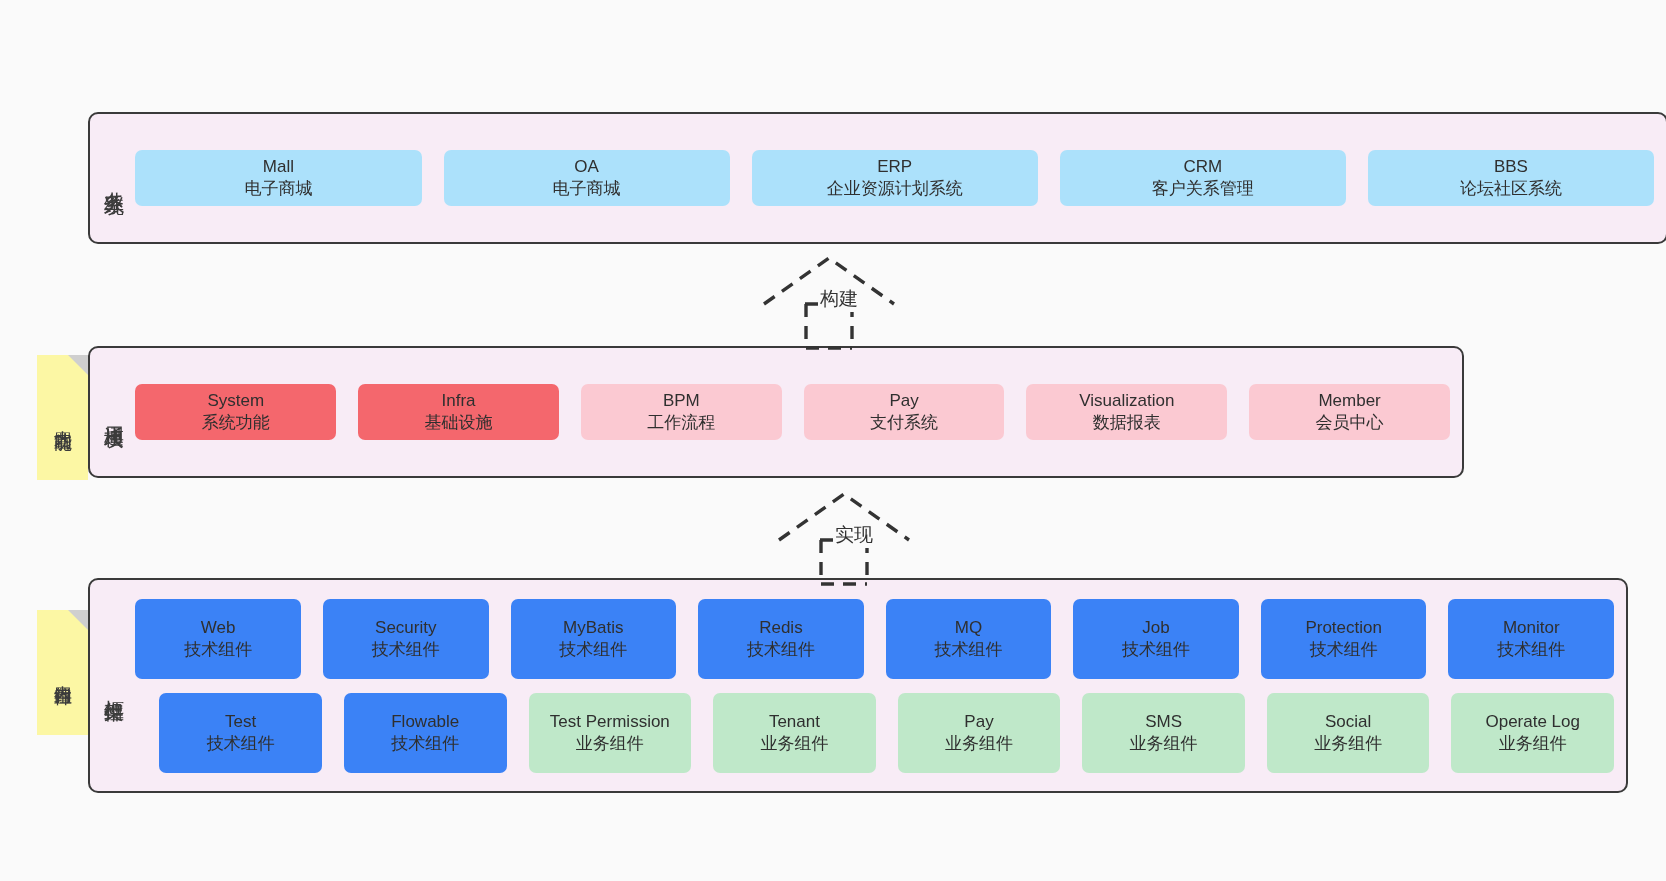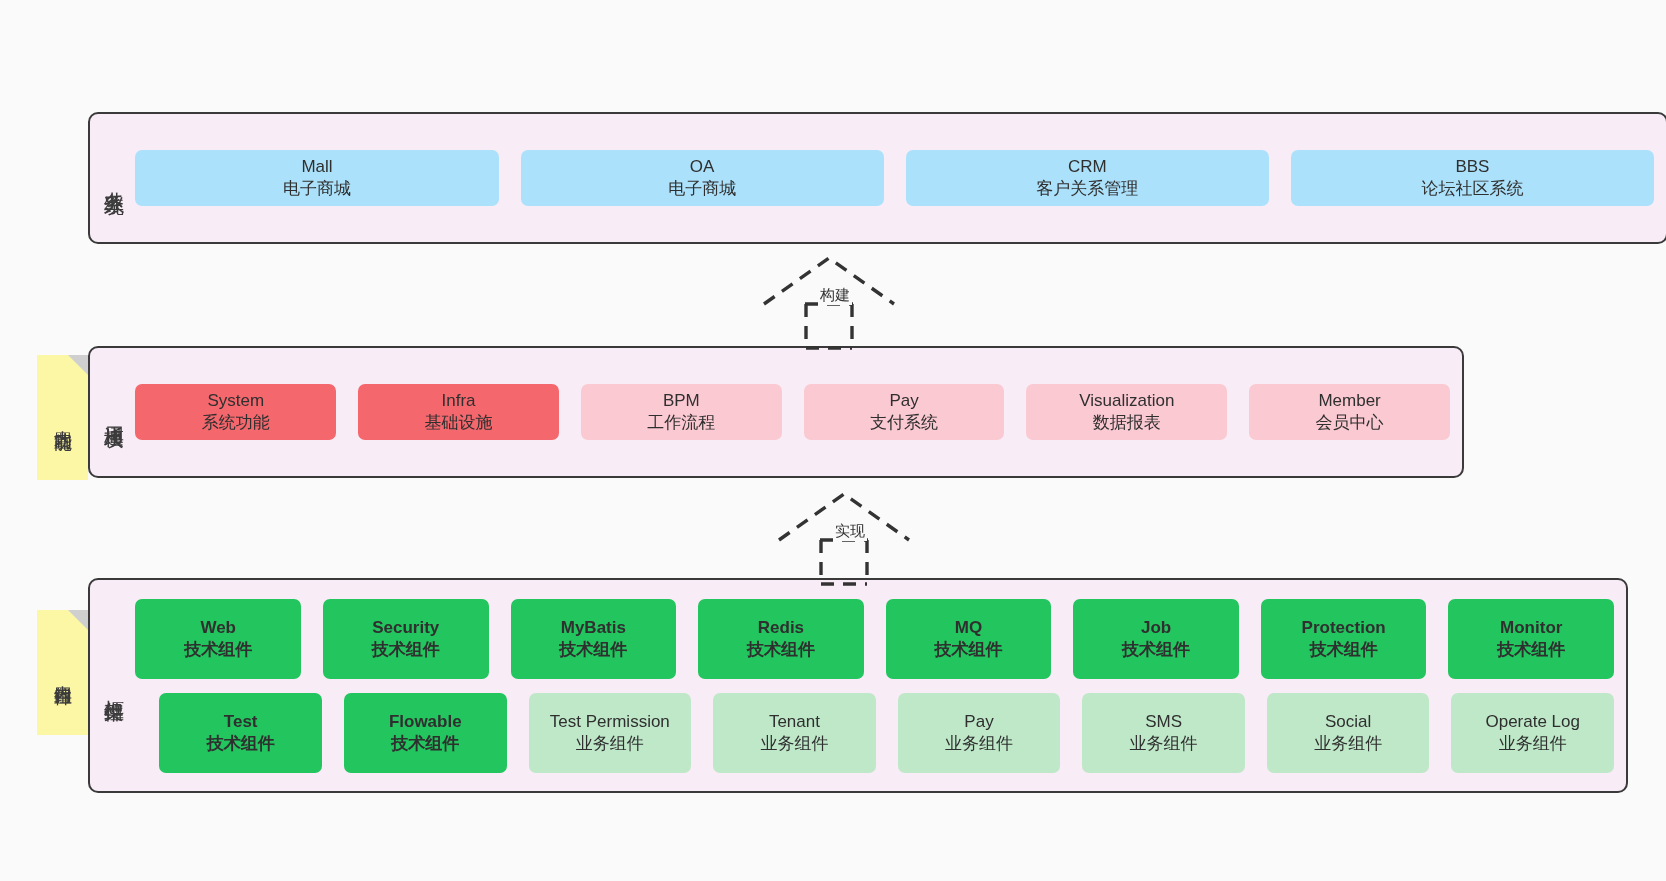--- a/index.html
+++ b/index.html
@@ -83,21 +83,21 @@
     user-select: none;
   }
   .card .t1 { white-space: nowrap; }
   .card .t2 { white-space: nowrap; }
   .card.wrap .t1 { white-space: normal; }
 
   
   .c-blue       { background: #ace1fb; }
   .c-red        { background: #f4676d; }
   .c-pink       { background: #fbc9d2; }
-  .c-green      { background: #22c55e; font-weight: bold; }
+  .c-green      { background: #3b82f6; }
   .c-lightgreen { background: #bfe8c9; }
 
   
   .sticky {
     position: absolute;
     background: #fcf7a4;
     box-sizing: border-box;
     display: flex;
     align-items: center;
     justify-content: center;
@@ -123,21 +123,21 @@
   }
 
   
   .connector {
     position: absolute;
     z-index: 4;
   }
   .connector svg { display: block; overflow: visible; }
   .connector-label {
     position: absolute;
-    font-size: 15px;
+    font-size: 19px;
     color: #333333;
     background: #fafafa;
     padding: 0 2px;
     user-select: none;
     white-space: nowrap;
   }
 </style>
 </head>
 <body>
 
@@ -147,20 +147,24 @@
     <div class="layer-title">业务系统</div>
     <div class="cards">
       <div class="card-row">
         <div class="card c-blue">
           <span class="t1">Mall</span>
           <span class="t2">电子商城</span>
         </div>
         <div class="card c-blue">
           <span class="t1">OA</span>
           <span class="t2">电子商城</span>
+        </div>
+        <div class="card c-blue">
+          <span class="t1">ERP</span>
+          <span class="t2">企业资源计划系统</span>
         </div>
         <div class="card c-blue">
           <span class="t1">CRM</span>
           <span class="t2">客户关系管理</span>
         </div>
         <div class="card c-blue">
           <span class="t1">BBS</span>
           <span class="t2">论坛社区系统</span>
         </div>
       </div>

